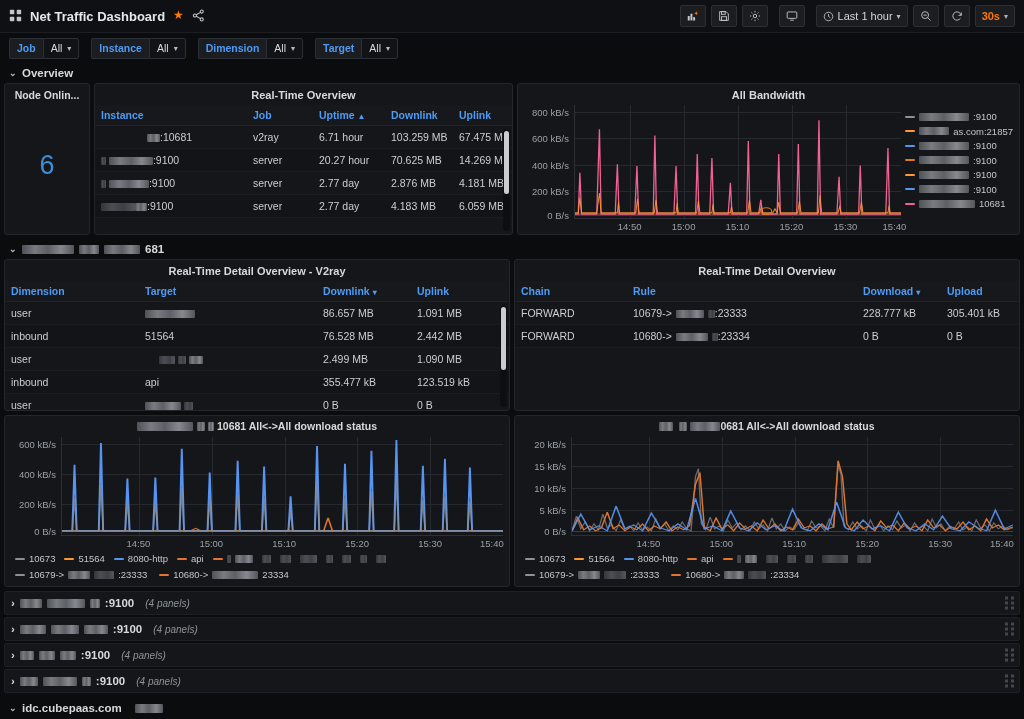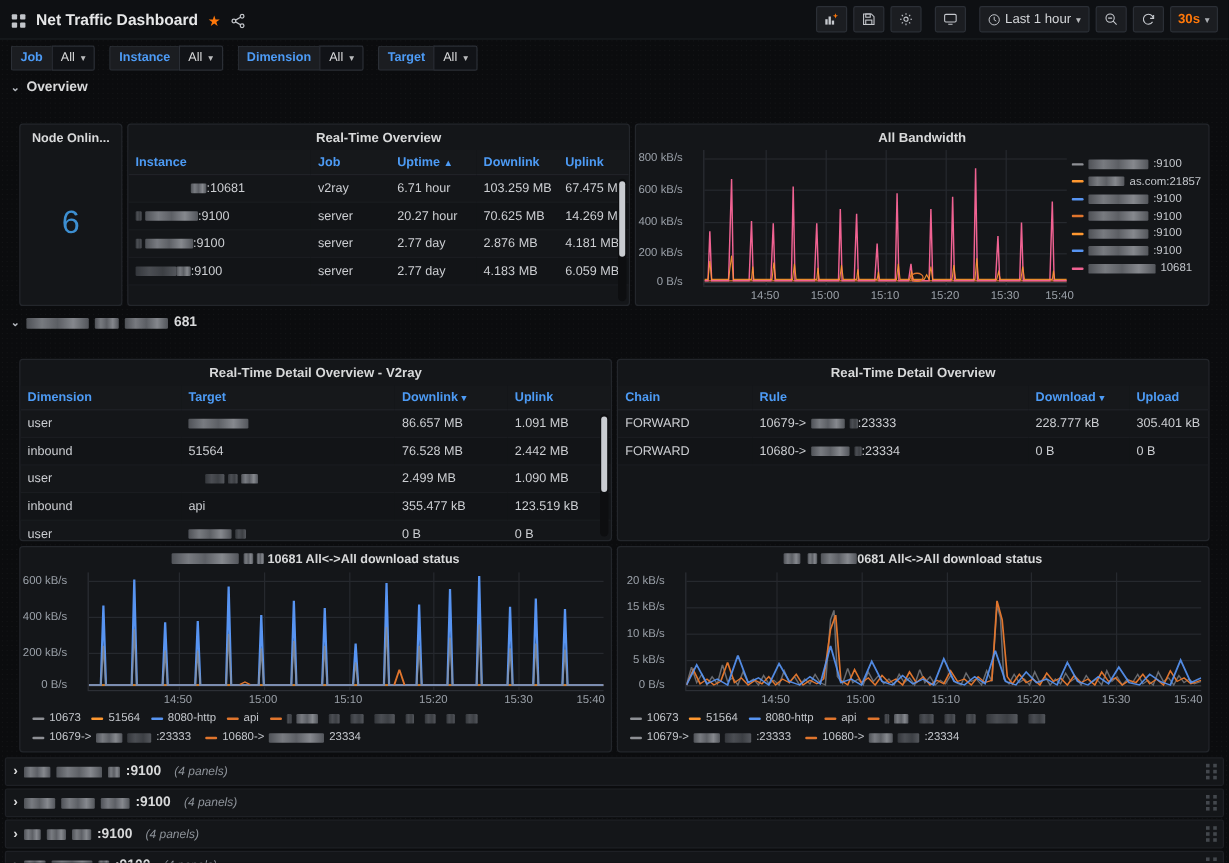--- a/index.html
+++ b/index.html
@@ -29,21 +29,21 @@
     background-size:4px 4px;
   }
 
   
   .navbar{
     height:33px;display:flex;align-items:center;
     padding:0 9px;gap:8px;
     border-bottom:1px solid #1c1e22;
     background:#0e1013;
   }
-  .nav-left{display:flex;align-items:flex-end;gap:8px;flex:1;min-width:0;}
+  .nav-left{display:flex;align-items:flex-start;gap:8px;flex:1;min-width:0;}
   .dash-icon{width:13px;height:13px;display:block;}
   .dash-title{font-size:13px;font-weight:600;color:#e6e7e8;white-space:nowrap;}
   .star-icon{color:var(--orange);font-size:12px;line-height:1;}
   .share-icon{width:13px;height:13px;color:#c2c5ca;}
   .nav-right{display:flex;align-items:center;gap:5px;}
   .tbtn{
     height:22px;min-width:25px;padding:0 6px;
     display:flex;align-items:center;justify-content:center;gap:4px;
     background:#1b1d21;border:1px solid #2b2f36;border-radius:2px;
     color:#c5c8cd;
@@ -81,21 +81,21 @@
     display:flex;align-items:center;gap:5px;padding:0 6px;
     background:#141619;border:1px solid #1e2025;border-radius:2px;
     font-size:11.5px;font-weight:600;color:#d8d9da;
   }
   .collapsed-row .count{font-size:10px;color:#8e939a;font-style:italic;font-weight:400;margin-left:6px;}
   .drag-dots{position:absolute;right:5px;top:50%;transform:translateY(-50%);
     display:grid;grid-template-columns:repeat(2,3px);gap:2px 3px;}
   .drag-dots i{width:3px;height:3px;background:#43474d;display:block;border-radius:0;}
 
   
-  .grid{padding:0 16px;margin-top:20px;}
+  .grid{padding:0 4px;}
   .grow{display:flex;gap:4px;margin-bottom:4px;}
 
   .panel{
     background:var(--panel);
     border:1px solid var(--panel-border);
     border-radius:3px;
     display:flex;flex-direction:column;
     overflow:hidden;
   }
   .panel-title{
@@ -142,21 +142,21 @@
   .rd.t{height:9px;}
   .rd.d{background:linear-gradient(90deg,#3a3d42,#55585e,#44474c,#606369);}
 
   
   .chart-body{flex:1;display:flex;flex-direction:column;padding:0 6px 2px 4px;min-height:0;}
   .plot-area{flex:1;display:flex;min-height:0;}
   .yaxis{
     width:52px;flex:none;position:relative;
     font-size:9.5px;color:#9aa0a8;
   }
-  .yaxis span{position:absolute;right:17px;transform:translateY(-50%);white-space:nowrap;}
+  .yaxis span{position:absolute;right:5px;transform:translateY(-50%);white-space:nowrap;}
   .plot{flex:1;position:relative;border-left:1px solid #2c2f35;min-width:0;}
   .plot .gl{position:absolute;left:0;right:0;height:1px;background:#26292e;}
   .plot .gv{position:absolute;top:0;bottom:0;width:1px;background:#26292e;}
   .plot svg{position:absolute;inset:0;width:100%;height:100%;display:block;}
   .xaxis{height:14px;margin-left:52px;position:relative;font-size:9.5px;color:#9aa0a8;
     border-top:1px solid #2c2f35;}
   .xaxis span{position:absolute;top:2px;transform:translateX(-50%);white-space:nowrap;}
 
   .legend-right{
     width:112px;flex:none;padding:6px 0 0 4px;

